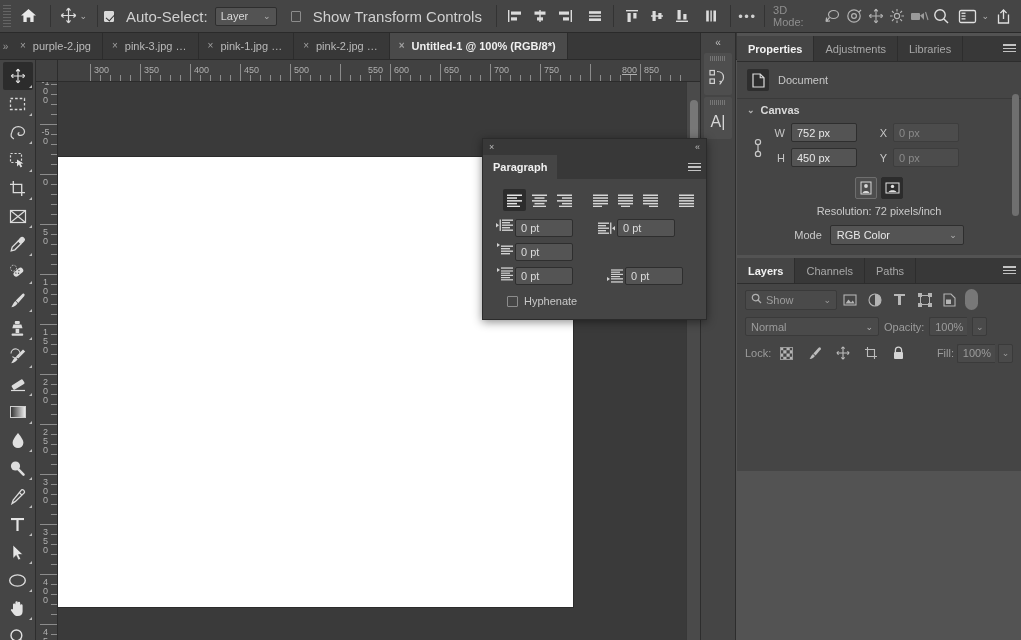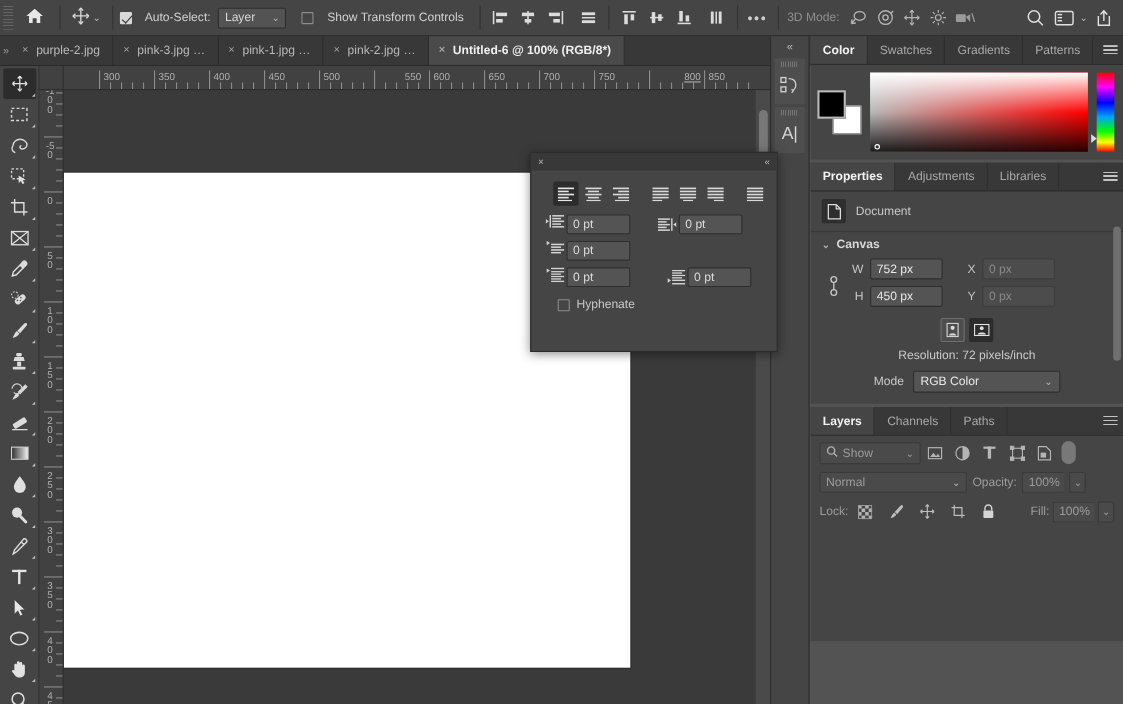--- a/index.html
+++ b/index.html
@@ -34,21 +34,21 @@
   .chev { font-size: 9px; color: #b4b4b4; }
   .cbx {
     width: 11px; height: 11px; border: 1px solid #8c8c8c; background: #454545;
     display: inline-block; position: relative; border-radius: 1px; vertical-align: middle;
   }
   .cbx.on { background: #d8d8d8; border-color: #d8d8d8; }
   .cbx.on::after {
     content: ""; position: absolute; left: 3px; top: 0px; width: 4px; height: 8px;
     border: solid #333; border-width: 0 1.6px 1.6px 0; transform: rotate(42deg);
   }
-  .ob-label { margin-left: 12px; color: #d0d0d0; font-size: 11px; white-space: nowrap; }
+  .ob-label { margin-left: 12px; color: #d0d0d0; font-size: 15px; white-space: nowrap; }
   .ob-select {
     margin-left: 7px; background: #535353; border: 1px solid #2e2e2e; border-radius: 2px;
     height: 19px; min-width: 62px; padding: 0 5px;
     display: flex; align-items: center; justify-content: space-between; gap: 8px;
     color: #d8d8d8; font-size: 11px;
   }
   .align-group { display: flex; align-items: center; gap: 1px; }
   .ic-btn {
     width: 24px; height: 24px; display: flex; align-items: center; justify-content: center;
     border-radius: 2px;
@@ -519,21 +519,21 @@
     <div class="tab">
       <span class="x">×</span>
       <span class="nm">pink-1.jpg …</span>
     </div>
     <div class="tab">
       <span class="x">×</span>
       <span class="nm">pink-2.jpg …</span>
     </div>
     <div class="tab active">
       <span class="x">×</span>
-      <span class="nm">Untitled-6 @ 100% (RGB/8*)</span>
+      <span class="nm">Untitled-1 @ 100% (RGB/8*)</span>
     </div>
     <div class="tabbar-fill"></div>
     <div class="tabbar-end">»</div>
   </div>
 
   <div class="lefttools">
     <div class="ltool sel">
       <svg width="16" height="16" viewBox="0 0 17 17">
           <g fill="none" stroke="#e4e4e4" stroke-width="1.2">
             <path d="M8.5 1.8v13.4M1.8 8.5h13.4"></path>
@@ -867,44 +867,20 @@
     <div class="mini-item">
       <div class="mini-grip"></div>
       <div class="mini-glyph">
         <span style="font-size:16px;color:#d6d6d6;letter-spacing:0px">A|</span>
       </div>
     </div>
   </div>
 
   <div class="rightdock">
 
-    <div class="panel">
-      <div class="panel-tabs">
-        <div class="ptab active">Color</div>
-        <div class="ptab">Swatches</div>
-        <div class="ptab">Gradients</div>
-        <div class="ptab">Patterns</div>
-        <div class="ptabs-fill"></div>
-        <div class="pmenu">
-            <div class="hamb"></div>
-          </div>
-      </div>
-      <div class="colorbody">
-        <div class="fgbg">
-          <div class="bg"></div>
-          <div class="fg"></div>
-        </div>
-        <div class="ramp">
-          <div class="picker"></div>
-        </div>
-        <div class="huebar">
-          <div class="mark"></div>
-        </div>
-      </div>
-    </div>
 
     <div class="panel" style="margin-top:3px; position:relative;">
       <div class="panel-tabs">
         <div class="ptab active">Properties</div>
         <div class="ptab">Adjustments</div>
         <div class="ptab">Libraries</div>
         <div class="ptabs-fill"></div>
         <div class="pmenu">
             <div class="hamb"></div>
           </div>
@@ -1103,20 +1079,26 @@
       </div>
 
     </div>
   </div>
 
   <div class="para">
     <div class="para-bar">
       <span>×</span>
       <span>«</span>
     </div>
+    <div class="para-tabs">
+      <div class="para-tab">Paragraph</div>
+      <div class="para-menu">
+          <div class="hamb"></div>
+        </div>
+    </div>
 
     <div class="align-row">
       <div class="abtn sel">
         <svg width="15" height="13" viewBox="0 0 15 13">
             <g fill="#e6e6e6">
               <rect x="0" y="0.5" width="15" height="1.5"></rect>
               <rect x="0" y="3.3" width="10" height="1.5"></rect>
               <rect x="0" y="6.1" width="15" height="1.5"></rect>
               <rect x="0" y="8.9" width="10" height="1.5"></rect>
               <rect x="0" y="11.7" width="13" height="1.3"></rect>

